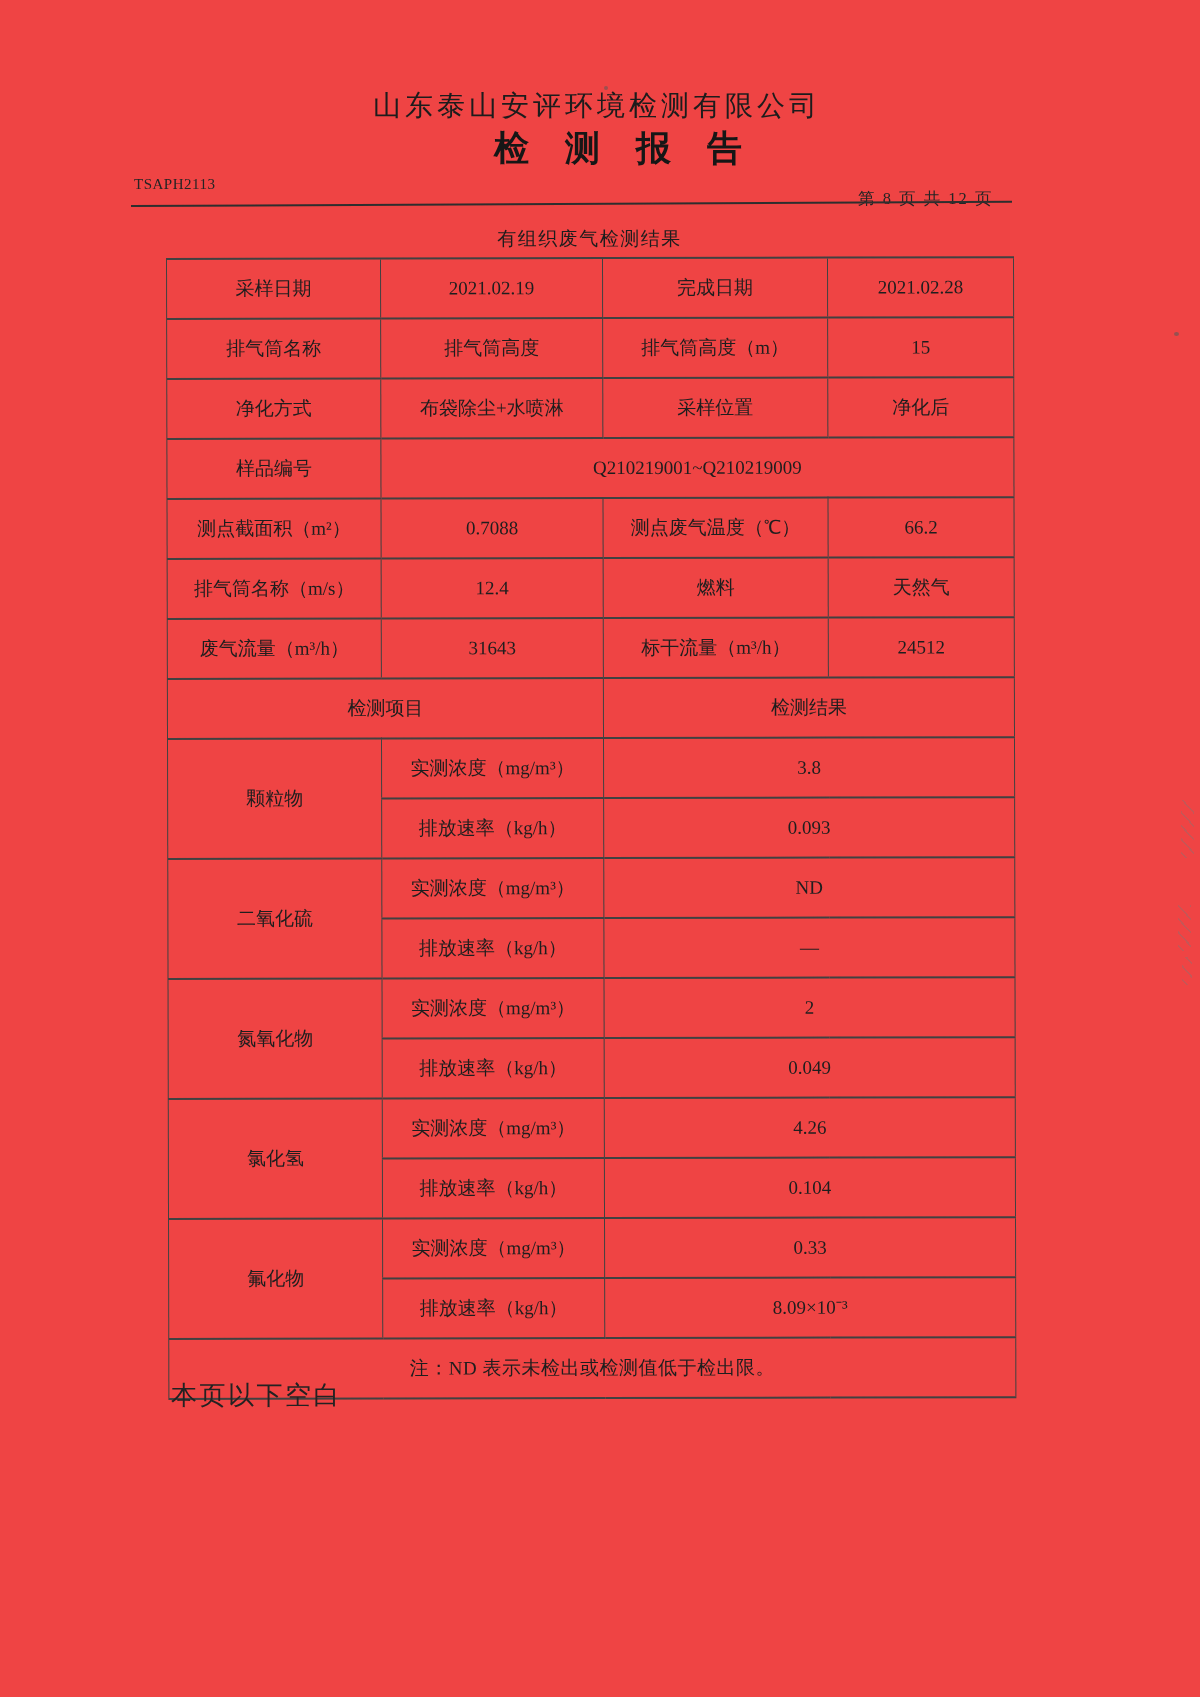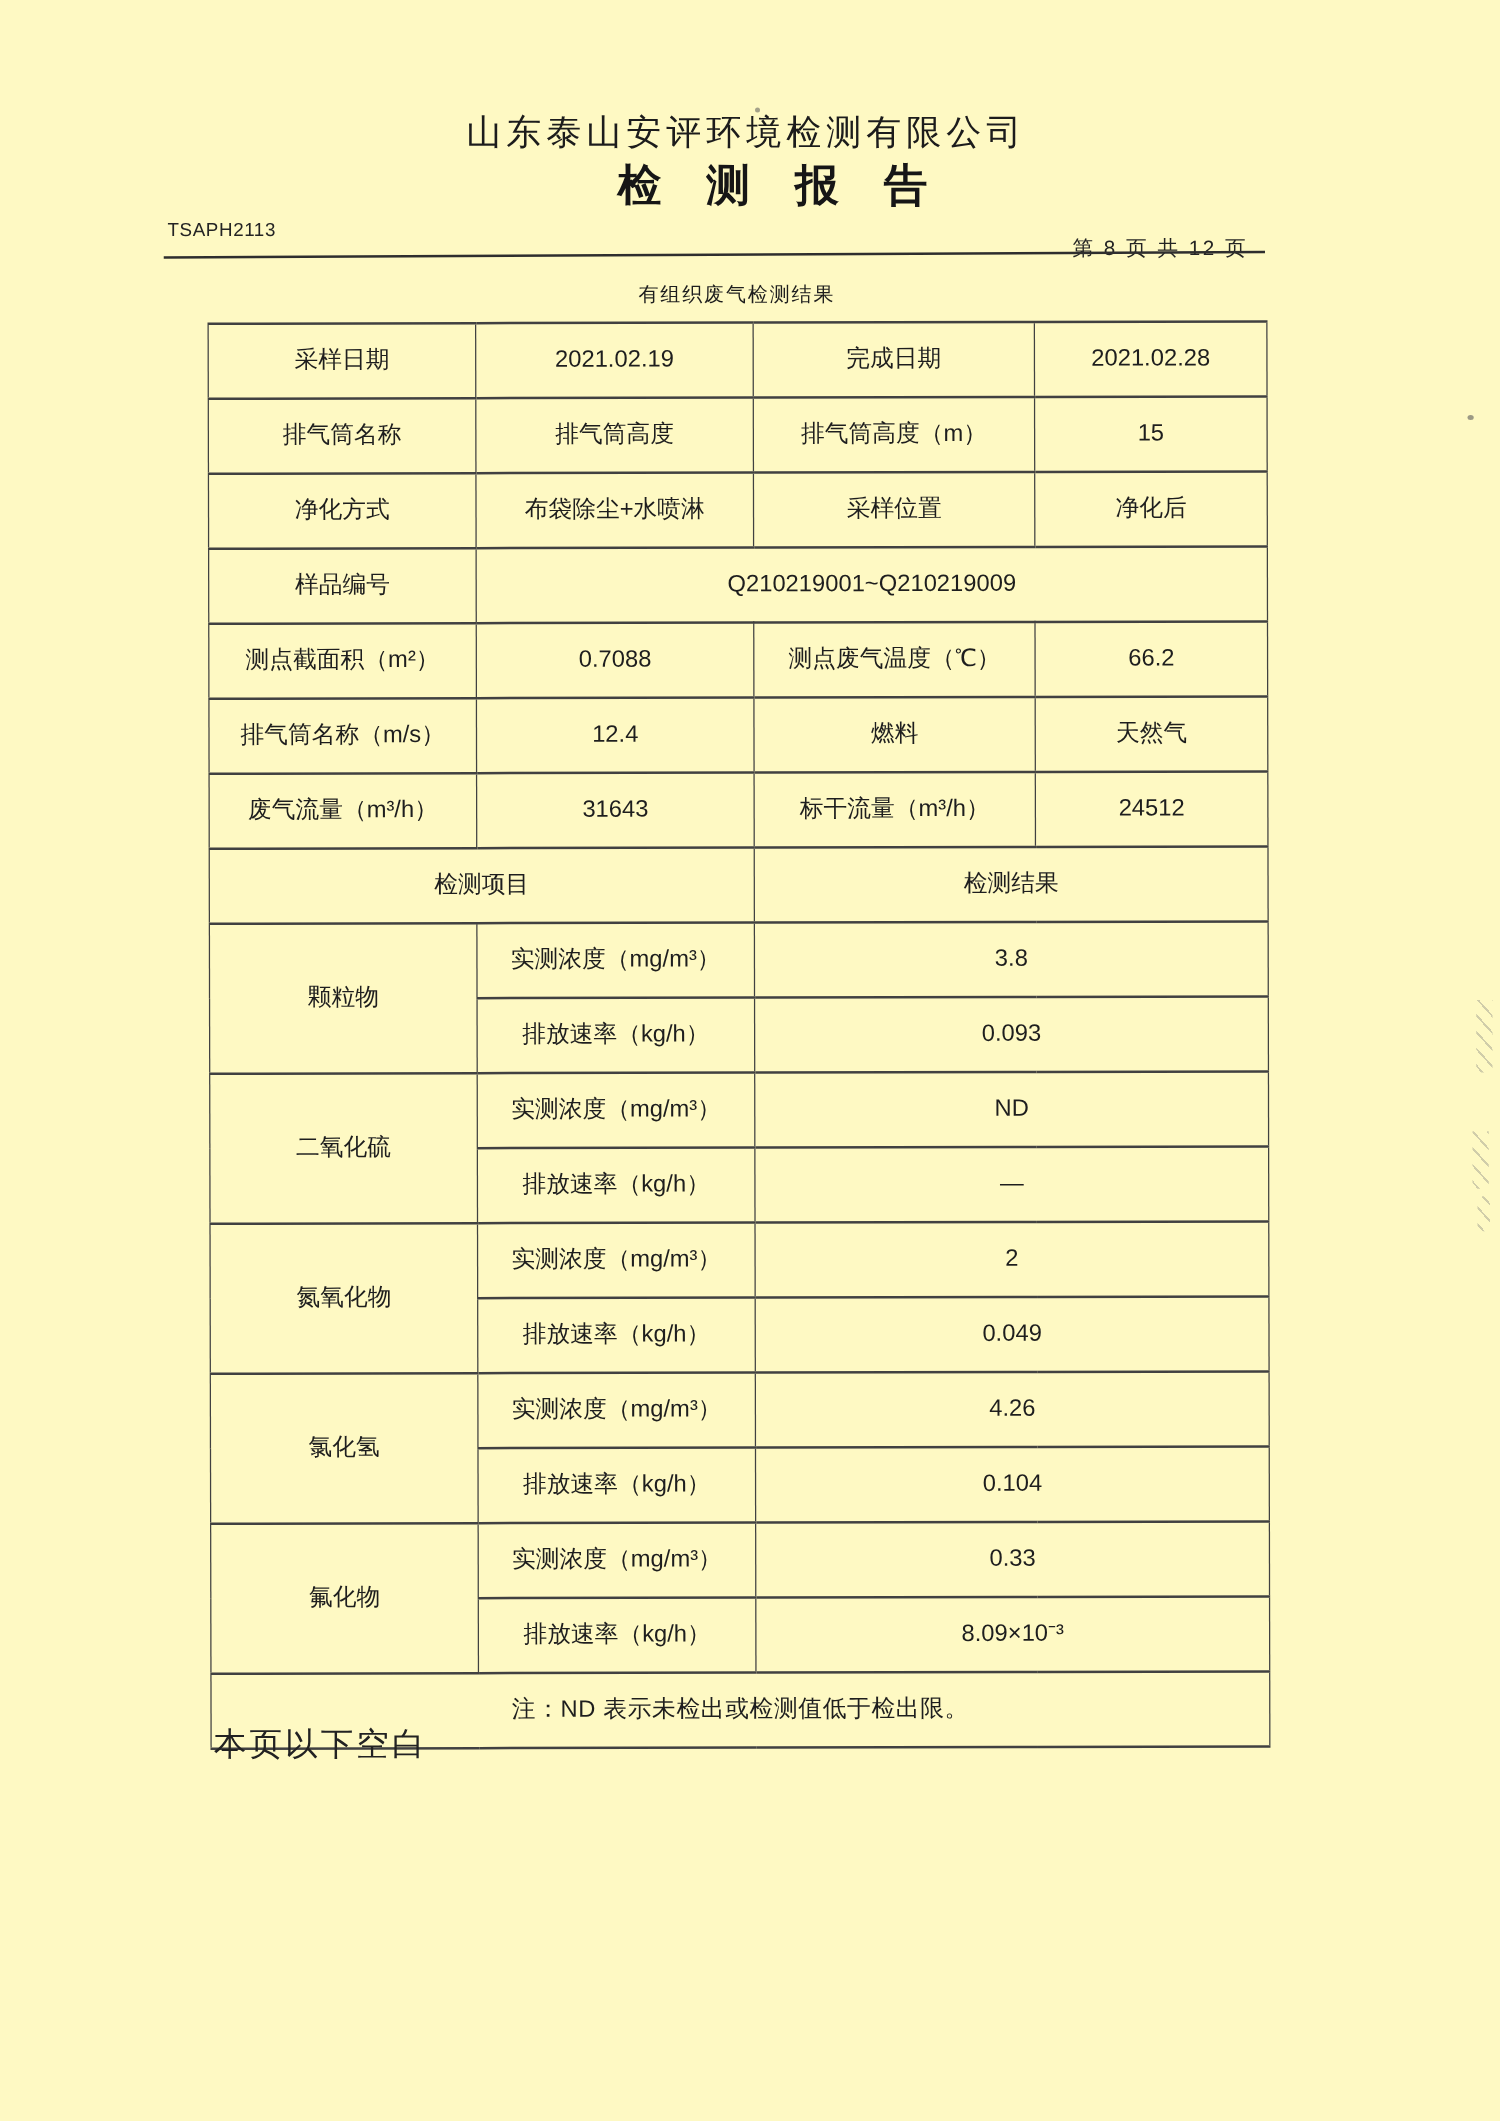--- a/index.html
+++ b/index.html
@@ -1,19 +1,19 @@
 <!DOCTYPE html>
 <html><head>
 <meta charset="utf-8">
 <style>
   html,body { margin:0; padding:0; background:#ffffff; }
   .page {
     position:relative; width:1200px; height:1697px;
-    background:#fef9c3; overflow:hidden;
-    font-family:Liberation Sans, sans-serif;
+    background:#ef4444; overflow:hidden;
+    font-family:Liberation Serif, serif;
     color:#1f1f1f;
   }
   
   .company-name {
     position:absolute; top:87px; left:0; width:1186px;
     text-align:center; font-size:28px; letter-spacing:4px; padding-left:4px;
     color:#1c1c1c; white-space:nowrap;
   }
   .report-title {
     position:absolute; top:125px; left:0; width:1200px;
@@ -29,21 +29,21 @@
     position:absolute; left:858px; top:176px;
     font-size:16.5px; letter-spacing:2px; color:#242424; white-space:nowrap;margin-top:12px;
   }
   .header-rule {
     position:absolute; left:131px; top:205px; width:881px; height:0;
     border-top:2px solid #2e2e2e;
     transform:rotate(-0.28deg); transform-origin:left center;
   }
   .table-title {
     position:absolute; top:226px; left:166px; width:847px;
-    text-align:center; font-size:16px; letter-spacing:1.5px; color:#1d1d1d;
+    text-align:center; font-size:19px; letter-spacing:1.5px; color:#1d1d1d;
   }
   
   table.report {
     position:absolute; left:166px; top:258px; width:847px;
     border-collapse:collapse; table-layout:fixed;
     transform:rotate(-0.12deg); transform-origin:left top;
   }
   table.report td {
     border:2px solid #414141;
     border-left-width:1.5px; border-right-width:1.5px;

